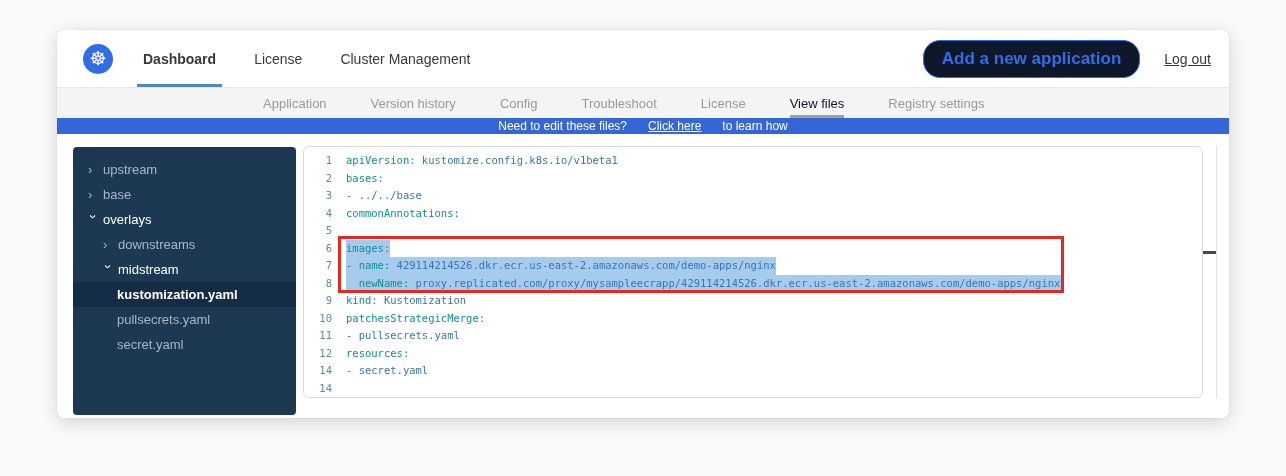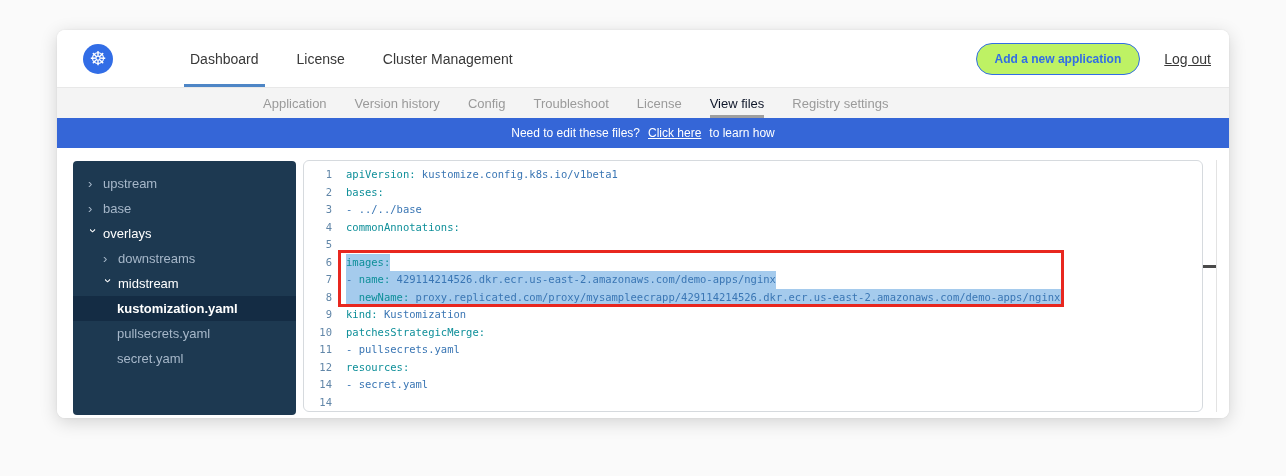--- a/index.html
+++ b/index.html
@@ -12,37 +12,37 @@
 
   
   .topbar { height:58px; flex:none; display:flex; align-items:stretch; padding:0 18px 0 26px;
             border-bottom:1px solid #e8e8e8; background:#fff; }
   .logo { width:30px; height:30px; border-radius:50%; background:#326de6; color:#fff;
           display:flex; align-items:center; justify-content:center; font-size:19px;
           align-self:center; margin-right:24px; }
   .top-tabs { display:flex; align-items:stretch; gap:26px; }
   .top-tab { display:flex; align-items:center; padding:0 6px; font-size:14px; color:#383838;
              cursor:pointer; border-bottom:3px solid transparent; padding-top:3px; }
-  .top-tab.active { font-weight:normal; border-bottom-color:#4e86c6;margin-left:47px; }
+  .top-tab.active { font-weight:bold; border-bottom-color:#4e86c6; }
   .topbar-spacer { flex:1; }
-  .add-btn { align-self:center; background:#bef264; border:1px solid #326de6; color:#326de6;
-             border-radius:17px; padding:8px 18px; font-size:12px; font-weight:bold;
+  .add-btn { align-self:center; background:#0f172a; border:1px solid #326de6; color:#326de6;
+             border-radius:17px; padding:8px 18px; font-size:17px; font-weight:bold;
              cursor:pointer; margin-right:24px; font-family:inherit;text-align:right; }
   .logout { align-self:center; font-size:14px; color:#383838; cursor:pointer;text-decoration:underline; }
 
   
   .appnav { height:30px; flex:none; background:#f4f4f4; display:flex; align-items:stretch;
-            padding-left:206px; gap:28px; }
+            padding-left:206px; gap:44px; }
   .app-tab { display:flex; align-items:center; font-size:13px; color:#9a9a9a; cursor:pointer;
              border-bottom:3px solid transparent; padding-top:3px; }
   .app-tab.active { color:#0f172a; border-bottom-color:#9f9f9f; }
 
   
-  .banner { height:30px; flex:none; background:#3566d7; color:#fff; display:flex;
-            align-items:center; justify-content:center; font-size:12px; gap:8px; }
+  .banner { height:16px; flex:none; background:#3566d7; color:#fff; display:flex;
+            align-items:center; justify-content:center; font-size:12px; gap:21px; }
   .banner a { color:#fff; font-weight:normal; text-decoration:underline; cursor:pointer; }
 
   
   .content { flex:1; position:relative; background:#fff; }
 
   
   .tree { position:absolute; left:16px; top:13px; bottom:3px; width:223px; background:#1d3951;
           border-radius:4px; padding-top:10px; overflow:hidden; }
   .tree-row { height:25px; display:flex; align-items:center; font-size:13px; color:#a6b7c9;
               cursor:pointer; white-space:nowrap; }

